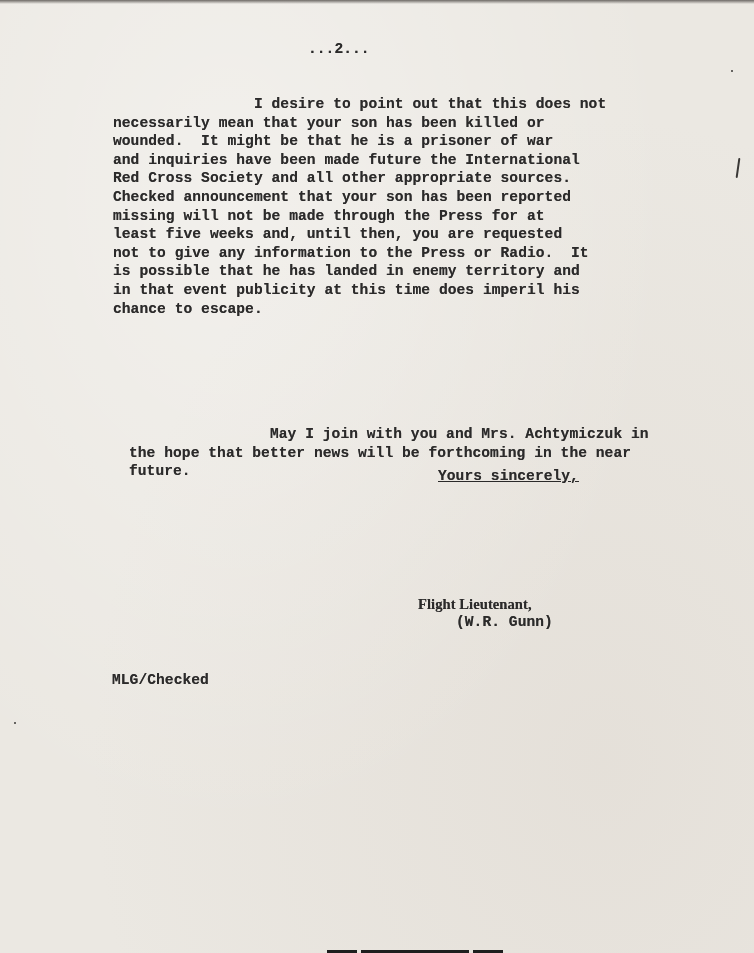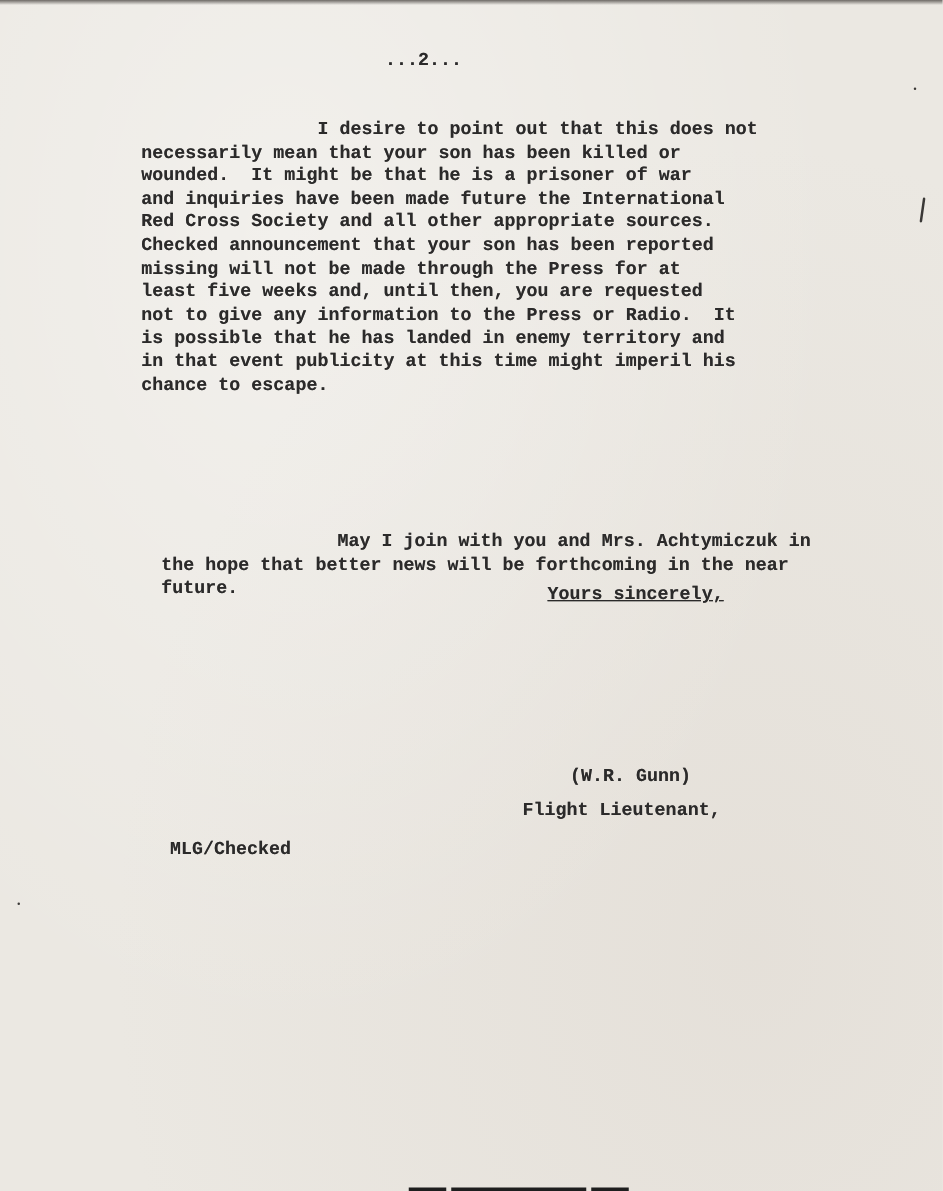--- a/index.html
+++ b/index.html
@@ -29,24 +29,24 @@
     letter-spacing: 0.05px;
     white-space: pre;
     text-shadow: 0 0 0.4px rgba(40,40,40,0.6);
   }
   .page-num { left: 308px; top: 40px; }
   .para1 { left: 113px; top: 95px; }
   .para2 { left: 113px; top: 337px; }
   .para3 { left: 129px; top: 393px; margin-top: 32px; }
   .closing { left: 438px; top: 467px; text-decoration: underline; }
   .sig-name { left: 456px; top: 613px; }
-  .sig-rank { left: 418px; top: 640px; }
+  .sig-rank { left: 418px; top: 595px; font-family: Liberation Serif, serif; }
   .sig-title { left: 382px; top: 651px; }
   .sig-for { left: 382px; top: 670px; }
-  .ref { left: 112px; top: 671px; margin-left: 24px; }
+  .ref { left: 112px; top: 671px; }
   .mark { position: absolute; background: #3a3836; border-radius: 1px; }
   .bottom-tab { position: absolute; top: 950px; height: 3px; background: #1e1e1e; }
 </style>
 </head>
 <body>
 
 <div class="page">
   <div class="top-shadow"></div>
 
   <div class="typed page-num">...2...</div>
@@ -54,21 +54,21 @@
   <div class="typed para1"><span>                I desire to point out that this does not</span>
 <span>necessarily mean that your son has been killed or</span>
 <span>wounded.  It might be that he is a prisoner of war</span>
 <span>and inquiries have been made future the International</span>
 <span>Red Cross Society and all other appropriate sources.</span>
 <span>Checked announcement that your son has been reported</span>
 <span>missing will not be made through the Press for at</span>
 <span>least five weeks and, until then, you are requested</span>
 <span>not to give any information to the Press or Radio.  It</span>
 <span>is possible that he has landed in enemy territory and</span>
-<span>in that event publicity at this time might imperil his</span>
+<span>in that event publicity at this time does imperil his</span>
 <span>chance to escape.</span></div>
 
 
   <div class="typed para3"><span>                May I join with you and Mrs. Achtymiczuk in</span>
 <span>the hope that better news will be forthcoming in the near</span>
 <span>future.</span></div>
 
   <div class="typed closing">Yours sincerely,</div>
 
   <div class="typed sig-name">(W.R. Gunn)</div>

